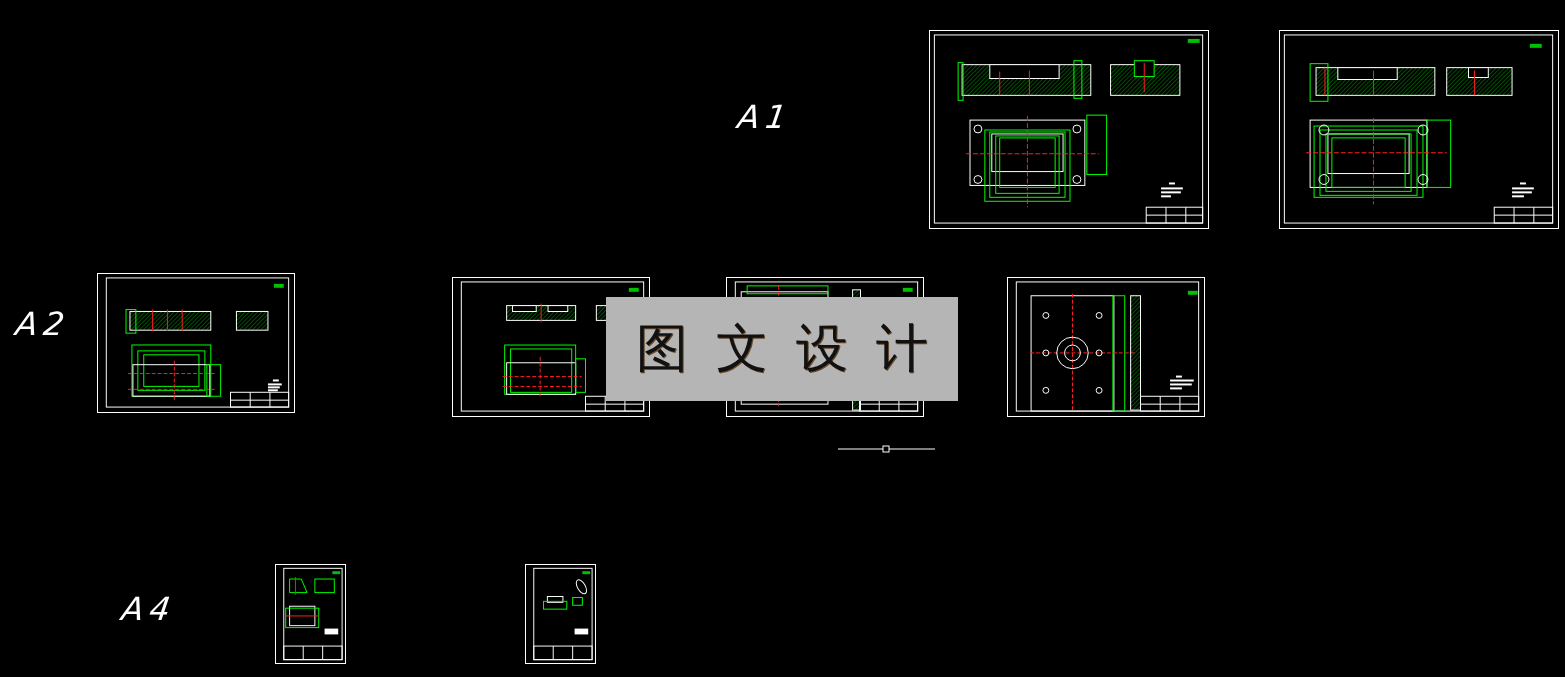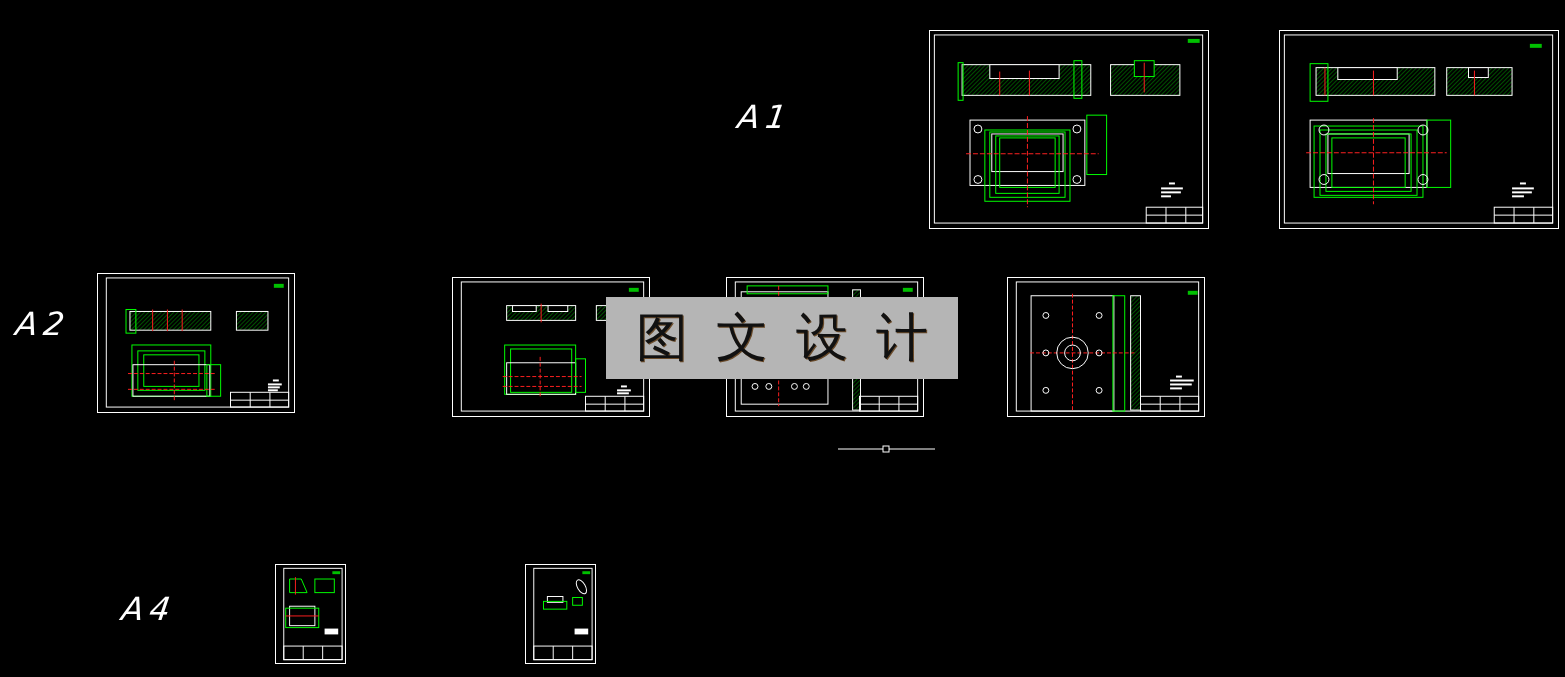--- a/index.html
+++ b/index.html
@@ -1,21 +1,21 @@
 <!DOCTYPE html>
 <html><head>
 <meta charset="utf-8">
 <style>
   html, body { margin:0; padding:0; background:#000; }
   body { width:1565px; height:677px; position:relative; overflow:hidden; font-family:"DejaVu Sans", sans-serif; }
   #canvas { position:absolute; left:0; top:0; width:1565px; height:677px; background:#000; }
   .size-label { position:absolute; color:#fff; font-family:"DejaVu Sans", sans-serif; font-style:italic; font-weight:100; font-size:32px; letter-spacing:6px; transform:skewX(-8deg); }
   .sheet { position:absolute; border:1.5px solid #fff; box-sizing:border-box; }
   .sheet svg { position:absolute; left:0; top:0; width:100%; height:100%; }
-  .watermark { position:absolute; left:606px; top:297px; width:352px; height:82px; background:#b5b5b5; display:flex; align-items:center; justify-content:center; }
+  .watermark { position:absolute; left:606px; top:297px; width:352px; height:104px; background:#b5b5b5; display:flex; align-items:center; justify-content:center; }
   .watermark span { font-family:"DejaVu Serif", serif; font-size:52px; color:#111; letter-spacing:28px; padding-left:28px; text-shadow:1px 1px 0 #6a4b2a; }
   .ucs { position:absolute; left:838px; top:442px; width:97px; height:14px; }
 </style>
 </head>
 <body>
 
 <div id="canvas">
 
   <div class="size-label" style="left:738px;top:98px;">A1</div>
   <div class="size-label" style="left:16px;top:305px;">A2</div>

